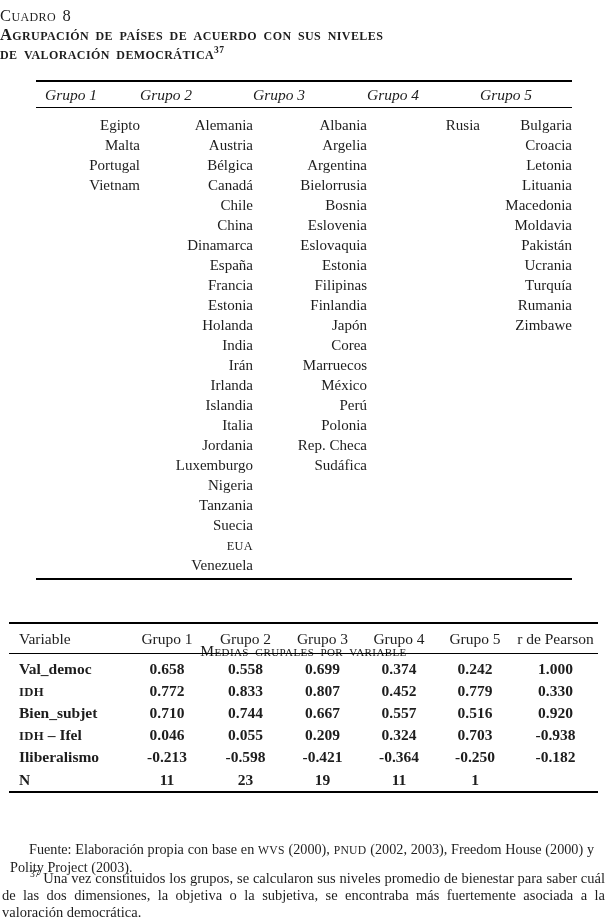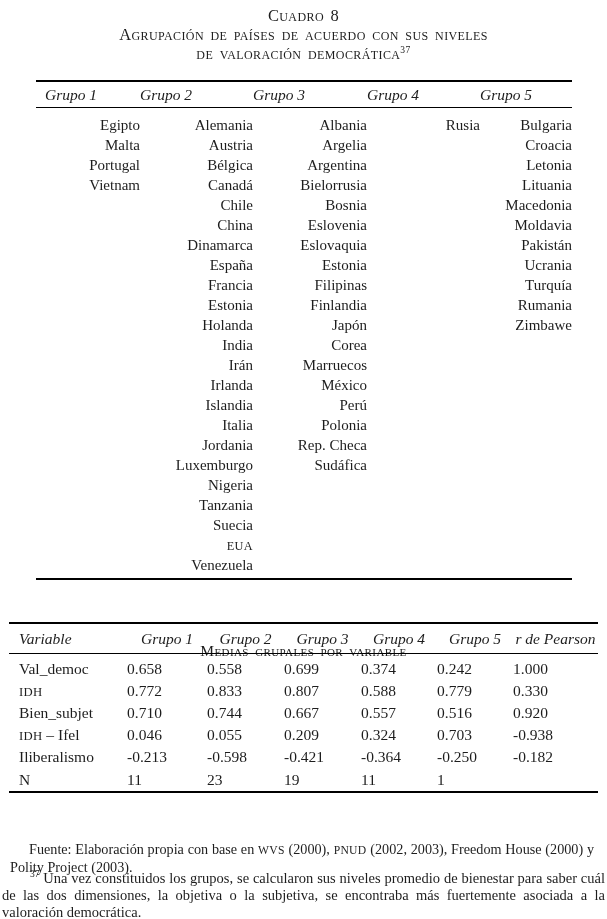--- a/index.html
+++ b/index.html
@@ -8,34 +8,35 @@
     width: 607px;
     height: 919px;
     background: #ffffff;
     font-family: "Liberation Serif", "DejaVu Serif", serif;
     color: #1d1d1d;
     overflow: hidden;
   }
   sup { font-size: 9.5px; line-height: 0; }
 
   
-  .doc-header { position: absolute; top: 6px; left: 0; width: 607px; text-align: center; }
+  .doc-header { position: absolute; top: 6px; left: 0; width: 607px; }
   .doc-title {
     font-variant: small-caps;
     font-size: 16.5px;
     letter-spacing: 0.4px;
     word-spacing: 2px;
     line-height: 20px;
   }
   .doc-subtitle {
     font-variant: small-caps;
     font-size: 16.5px;
     letter-spacing: 0.4px;
     word-spacing: 2px;
     line-height: 18.5px;
+    font-weight: bold;
   }
 
   
   .groups-table {
     position: absolute;
     left: 36px; top: 80px; width: 536px;
     border-top: 2px solid #000;
     border-bottom: 2px solid #000;
   }
   .gt-head {
@@ -73,31 +74,32 @@
     left: 9px; top: 622px; width: 589px;
     border-top: 2px solid #000;
     border-bottom: 2px solid #000;
   }
   .mt-head {
     display: grid;
     grid-template-columns: 118px 80px 77px 77px 76px 76px 1fr;
     padding: 5px 0 5px 0;
     border-bottom: 1.4px solid #000;
   }
-  .mt-hcell { font-style: italic; font-size: 15.5px; text-align: center; line-height: 19px; white-space: nowrap; }
+  .mt-hcell { font-size: 15.5px; text-align: center; line-height: 19px; white-space: nowrap; }
   .mt-hcell.left { text-align: left; padding-left: 10px; }
   .mt-body { padding: 4px 0 1px 0; }
   .mt-row {
     display: grid;
     grid-template-columns: 118px 80px 77px 77px 76px 76px 1fr;
     height: 22px;
+    font-weight: bold;
   }
   .mt-row.n-row { margin-top: 2px; height: 20px; }
   .mt-row.n-row .mt-cell { line-height: 20px; }
-  .mt-cell { font-size: 15.5px; text-align: left; line-height: 22px; }
+  .mt-cell { font-size: 15.5px; text-align: center; line-height: 22px; }
   .mt-cell.left { text-align: left; padding-left: 10px; }
 
   
   .acr { font-size: 0.82em; letter-spacing: 0.3px; }
   .source-note {
     position: absolute;
     left: 10px; top: 827px; width: 584px;
     font-size: 14.2px;
     line-height: 17px;
     text-align: justify;
@@ -222,21 +224,21 @@
           <div class="mt-cell">0.699</div>
           <div class="mt-cell">0.374</div>
           <div class="mt-cell">0.242</div>
           <div class="mt-cell">1.000</div>
         </div>
         <div class="mt-row">
           <div class="mt-cell left"><span class="acr">IDH</span></div>
           <div class="mt-cell">0.772</div>
           <div class="mt-cell">0.833</div>
           <div class="mt-cell">0.807</div>
-          <div class="mt-cell">0.588</div>
+          <div class="mt-cell">0.452</div>
           <div class="mt-cell">0.779</div>
           <div class="mt-cell">0.330</div>
         </div>
         <div class="mt-row">
           <div class="mt-cell left">Bien_subjet</div>
           <div class="mt-cell">0.710</div>
           <div class="mt-cell">0.744</div>
           <div class="mt-cell">0.667</div>
           <div class="mt-cell">0.557</div>
           <div class="mt-cell">0.516</div>

